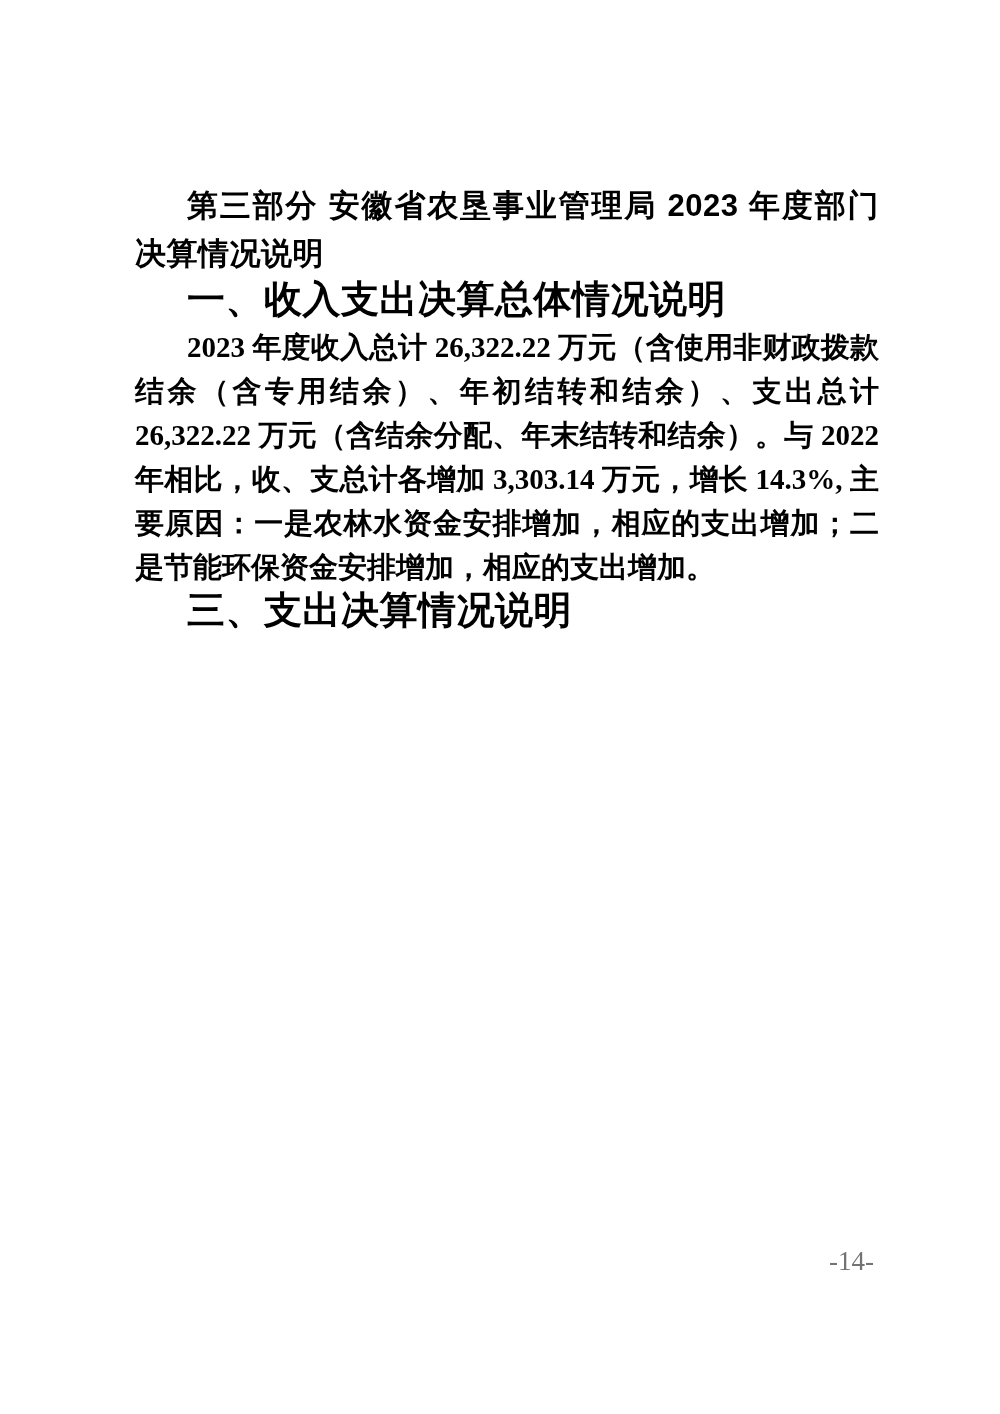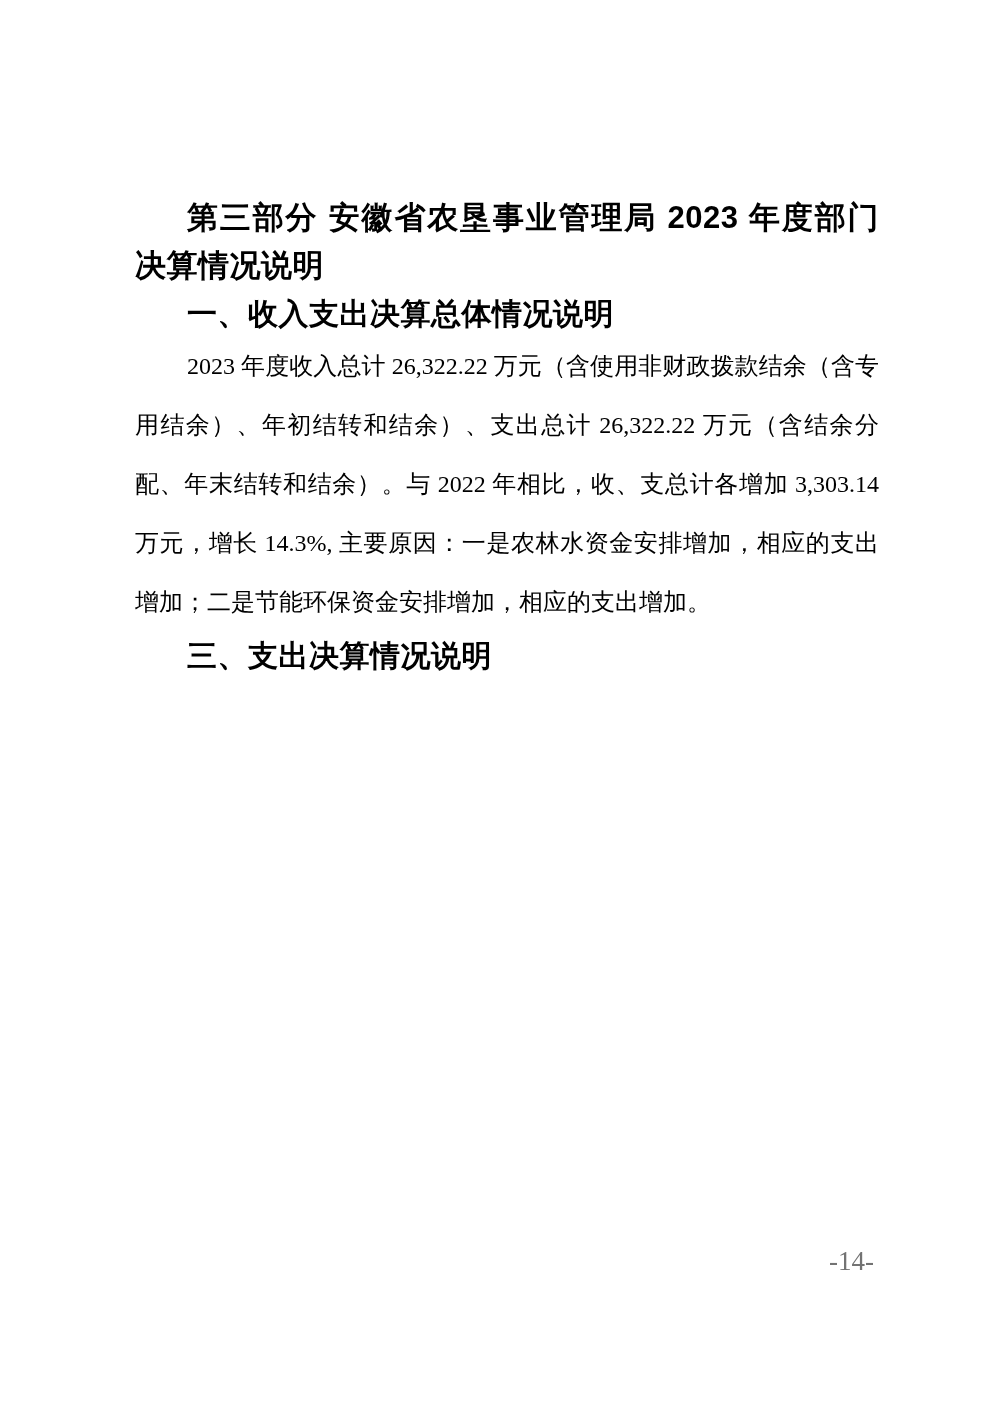--- a/index.html
+++ b/index.html
@@ -17,46 +17,45 @@
     position: absolute;
     inset: 0;
     background: #ffffff;
     color: #000000;
   }
   .content {
     position: absolute;
     left: 135px;
     top: 182px;
     width: 744px;
-    margin-top: 12px;
   }
   .doc-title {
     font-family: "Liberation Sans", sans-serif;
     font-weight: 700;
     font-size: 31px;
     line-height: 47.8px;
     text-align: justify;
     text-indent: 52px;
     letter-spacing: 0.5px;
     margin: 0;
   }
   .section-heading {
-    font-family: Liberation Serif, serif;
+    font-family: Liberation Mono, monospace;
     font-weight: 700;
-    font-size: 30px;
+    font-size: 38px;
     line-height: 47.8px;
     text-indent: 52px;
     letter-spacing: 0.5px;
     margin: 0;
   }
   .section-body {
     font-family: "Liberation Serif", serif;
-    font-weight: 400;
-    font-size: 24px;
-    line-height: 59px;
+    font-weight: 700;
+    font-size: 29px;
+    line-height: 44px;
     text-align: justify;
     text-indent: 52px;
     margin: 0;
   }
   .page-number {
     position: absolute;
     top: 1246px;
     right: 126px;
     font-family: "Liberation Serif", serif;
     font-size: 27px;

